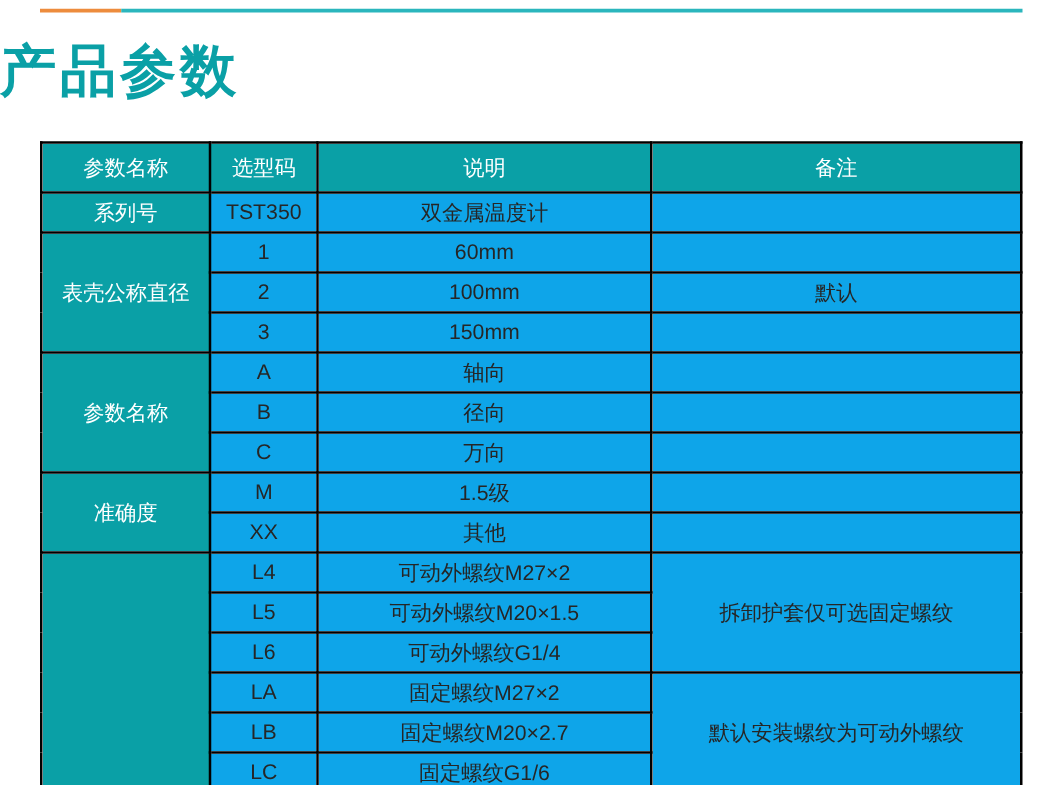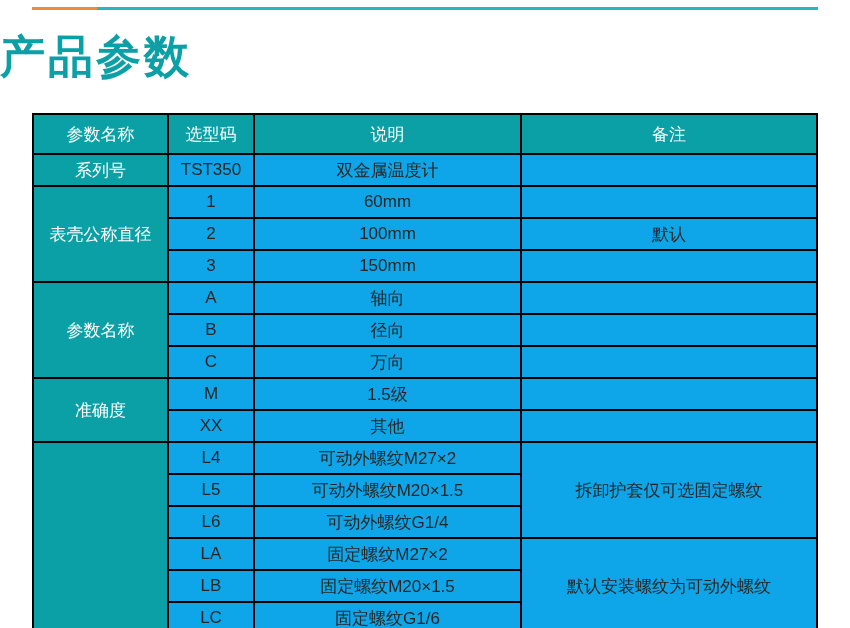--- a/index.html
+++ b/index.html
@@ -135,20 +135,20 @@
         <td>L6</td>
         <td>可动外螺纹G1/4</td>
       </tr>
       <tr>
         <td>LA</td>
         <td>固定螺纹M27×2</td>
         <td rowspan="3">默认安装螺纹为可动外螺纹</td>
       </tr>
       <tr>
         <td>LB</td>
-        <td>固定螺纹M20×1.5</td>
+        <td>固定螺纹M20×2.7</td>
       </tr>
       <tr>
         <td>LC</td>
         <td>固定螺纹G1/6</td>
       </tr>
     </tbody>
 </table>
 
 </body></html>

